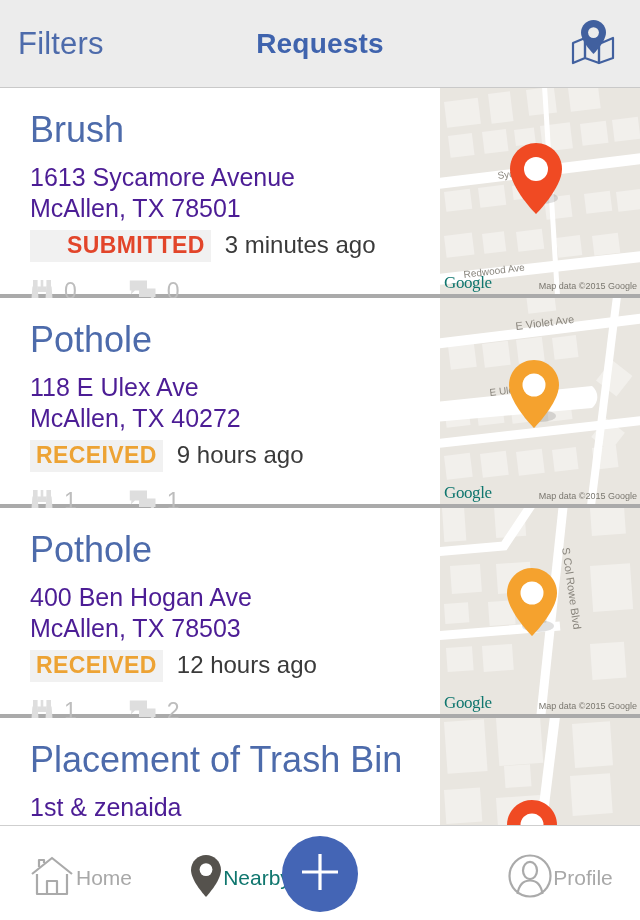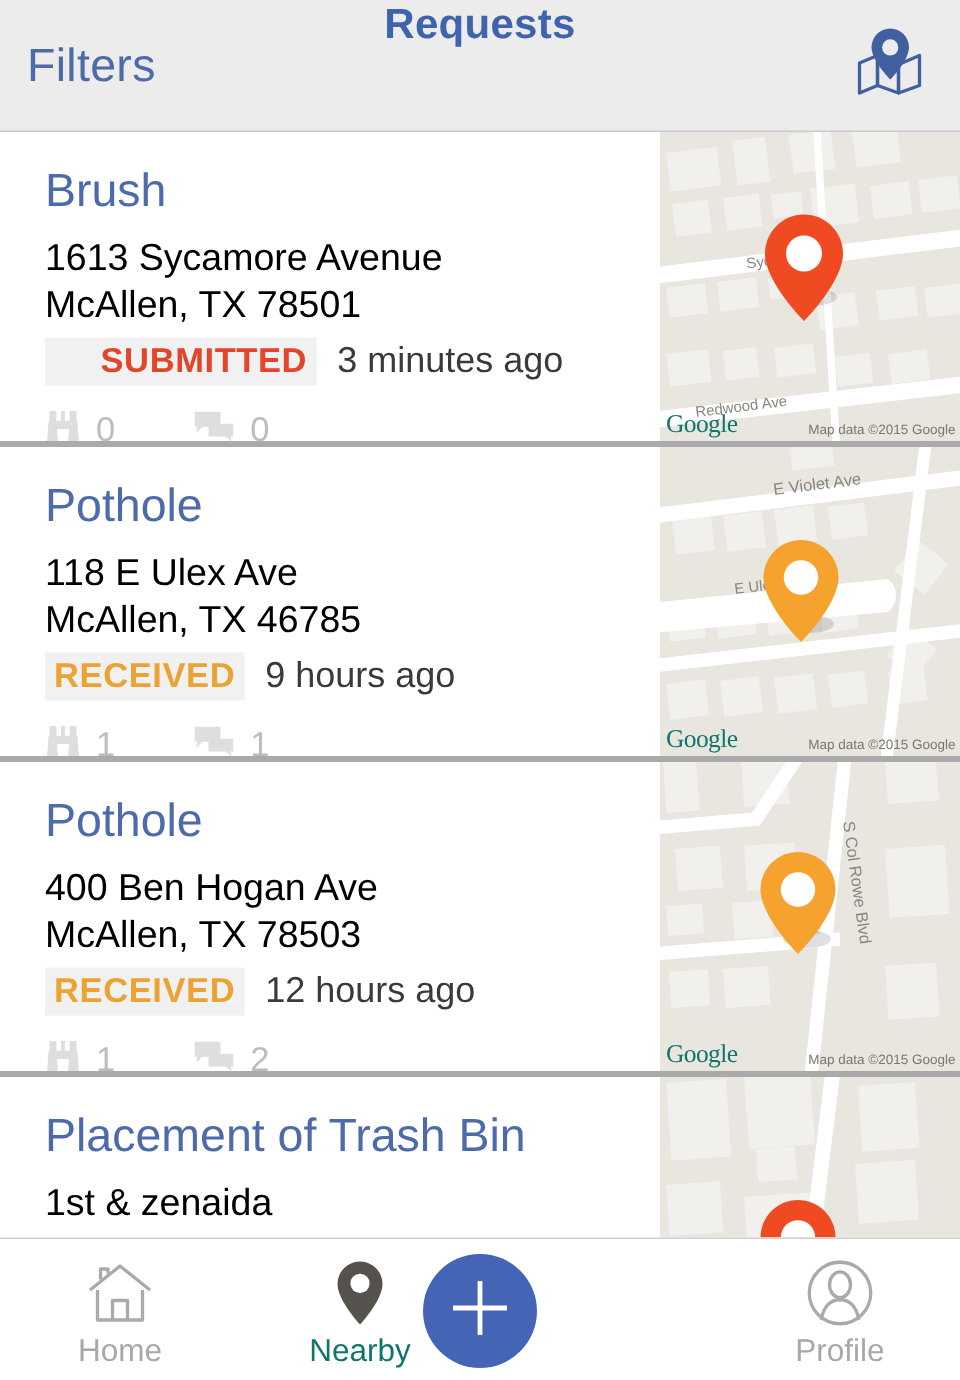--- a/index.html
+++ b/index.html
@@ -14,21 +14,21 @@
     width: 640px; height: 920px;
     display: flex; flex-direction: column;
     background: #ffffff;
   }
 
   
   .header {
     flex: 0 0 88px;
     background: #ececec;
     border-bottom: 1px solid #c9c9c9;
-    display: flex; align-items: flex-start;
+    display: flex; align-items: center;
     position: relative;
   }
   .hdr-filters {
     position: absolute; left: 18px; top: 50%;
     transform: translateY(-50%);
     font-size: 31px; font-weight: 400;
     color: #4d6bab; letter-spacing: .2px;
   }
   .hdr-title {
     width: 100%; text-align: center;
@@ -54,28 +54,28 @@
     background: #ffffff;
     border-bottom: 4px solid #aaaaaa;
     display: flex;
   }
   .card-body {
     flex: 1 1 auto;
     padding: 22px 0 0 30px;
     min-width: 0;
   }
   .card-title {
-    font-size: 31px; font-weight: 400;
+    font-size: 36px; font-weight: 400;
     color: #4d6bab;
     line-height: 1.12;
     margin-bottom: 12px;
     white-space: nowrap;
   }
   .card-addr {
-    font-size: 25px; color: #000000;
+    font-size: 25px; color: #4c1d95;
     line-height: 1.24;
     white-space: nowrap;
   }
   .status-row {
     display: flex; align-items: baseline;
     margin-top: 6px;
   }
   .badge {
     font-size: 23px; font-weight: bold;
     letter-spacing: .4px;
@@ -127,21 +127,21 @@
   
   .nav {
     flex: 0 0 95px;
     background: #ffffff;
     border-top: 1px solid #cfcfcf;
     display: flex;
     position: relative;
   }
   .nav-item {
     flex: 1 1 0;
-    display: flex; flex-direction: column;
+    display: flex; flex-direction: row;
     align-items: center; justify-content: center;
     padding-top: 6px;
   }
   .nav-ico { height: 46px; display: flex; align-items: center; justify-content: center; }
   .nav-label {
     font-size: 21px; color: #a8a8a8;
     margin-top: 4px;
   }
   .nav-item.active .nav-label { color: #0f766e; }
   .nav-item.fab-slot { visibility: hidden; }
@@ -249,21 +249,21 @@
         </svg>
         <span class="map-logo">Google</span>
         <span class="map-attr">Map data ©2015 Google</span>
       </div>
     </div>
 
     <div class="card">
       <div class="card-body">
         <div class="card-title">Pothole</div>
         <div class="card-addr">118 E Ulex Ave</div>
-        <div class="card-addr">McAllen, TX 46785</div>
+        <div class="card-addr">McAllen, TX 40272</div>
         <div class="status-row">
           <span class="badge received">RECEIVED</span>
           <span class="ago">9 hours ago</span>
         </div>
         <div class="meta-row">
           <span class="meta">
             <span>
               <svg width="24" height="22" viewBox="0 0 24 22">
                 <path d="M2.4 7.5 L7.6 7.5 L8.6 21 L1.4 21 Z" fill="#dedede"></path>
                 <path d="M16.4 7.5 L21.6 7.5 L22.6 21 L15.4 21 Z" fill="#dedede"></path>

